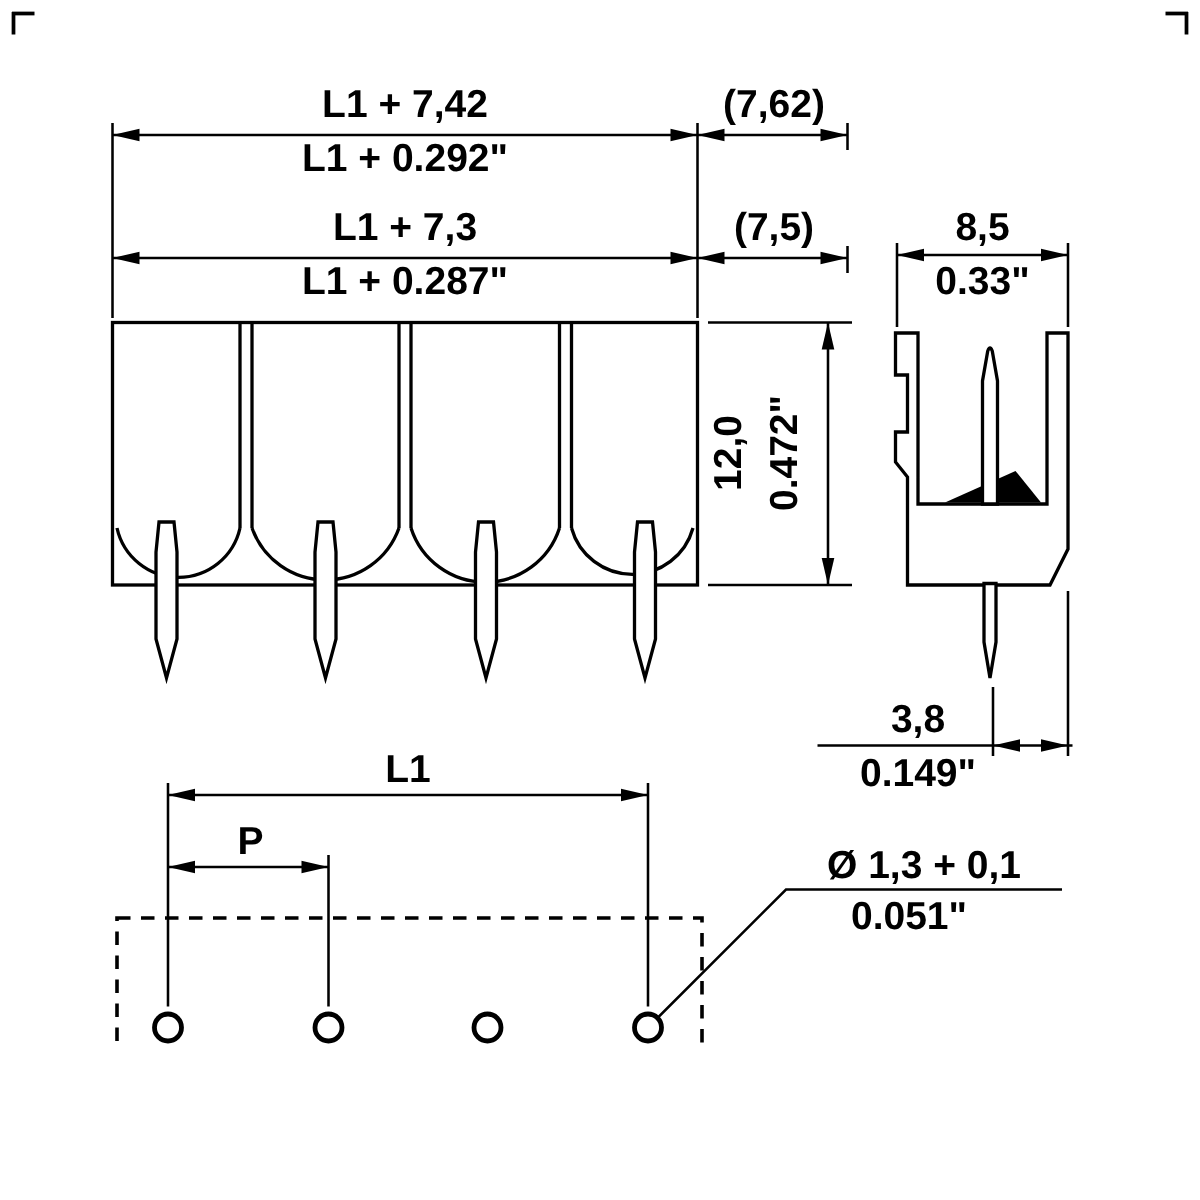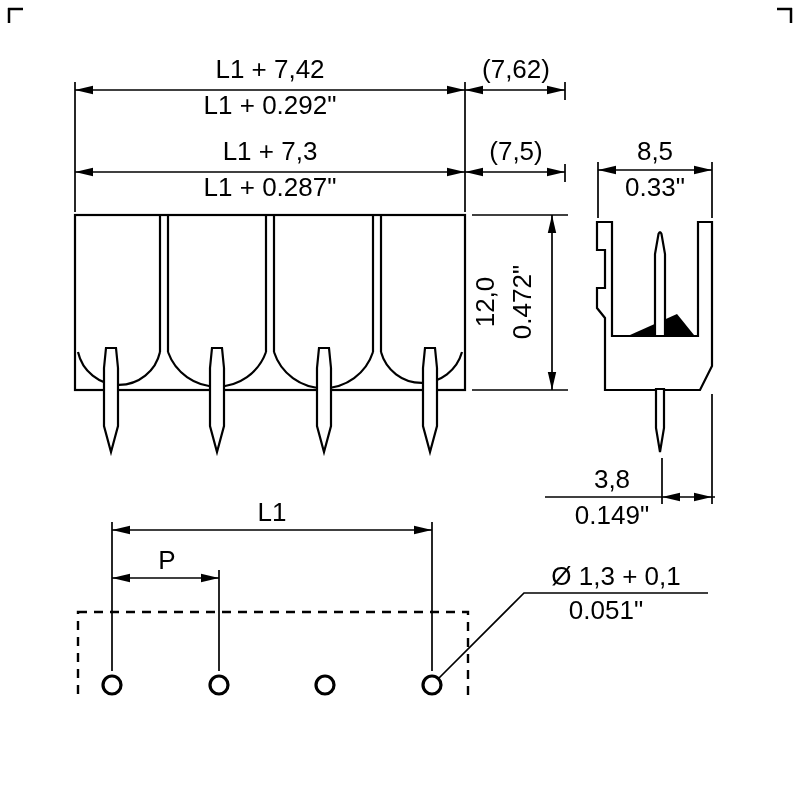--- a/index.html
+++ b/index.html
@@ -1,16 +1,16 @@
 <!DOCTYPE html>
 <html><head>
 <meta charset="utf-8">
 <style>
   html,body{margin:0;padding:0;background:#ffffff;}
-  #stage{position:relative;width:800px;height:700px;background:#ffffff;overflow:hidden;}
+  #stage{position:relative;width:800px;height:700px;background:#ffffff;overflow:hidden;font-weight:bold;}
   svg{display:block;}
   text{font-family:"Liberation Sans", sans-serif;fill:#000;font-size:26px;text-anchor:middle;}
 </style>
 </head>
 <body>
 
 <div id="stage">
 <svg width="800" height="800" viewBox="0 0 800 800">
 
   <g stroke="#000" stroke-width="2.5">

